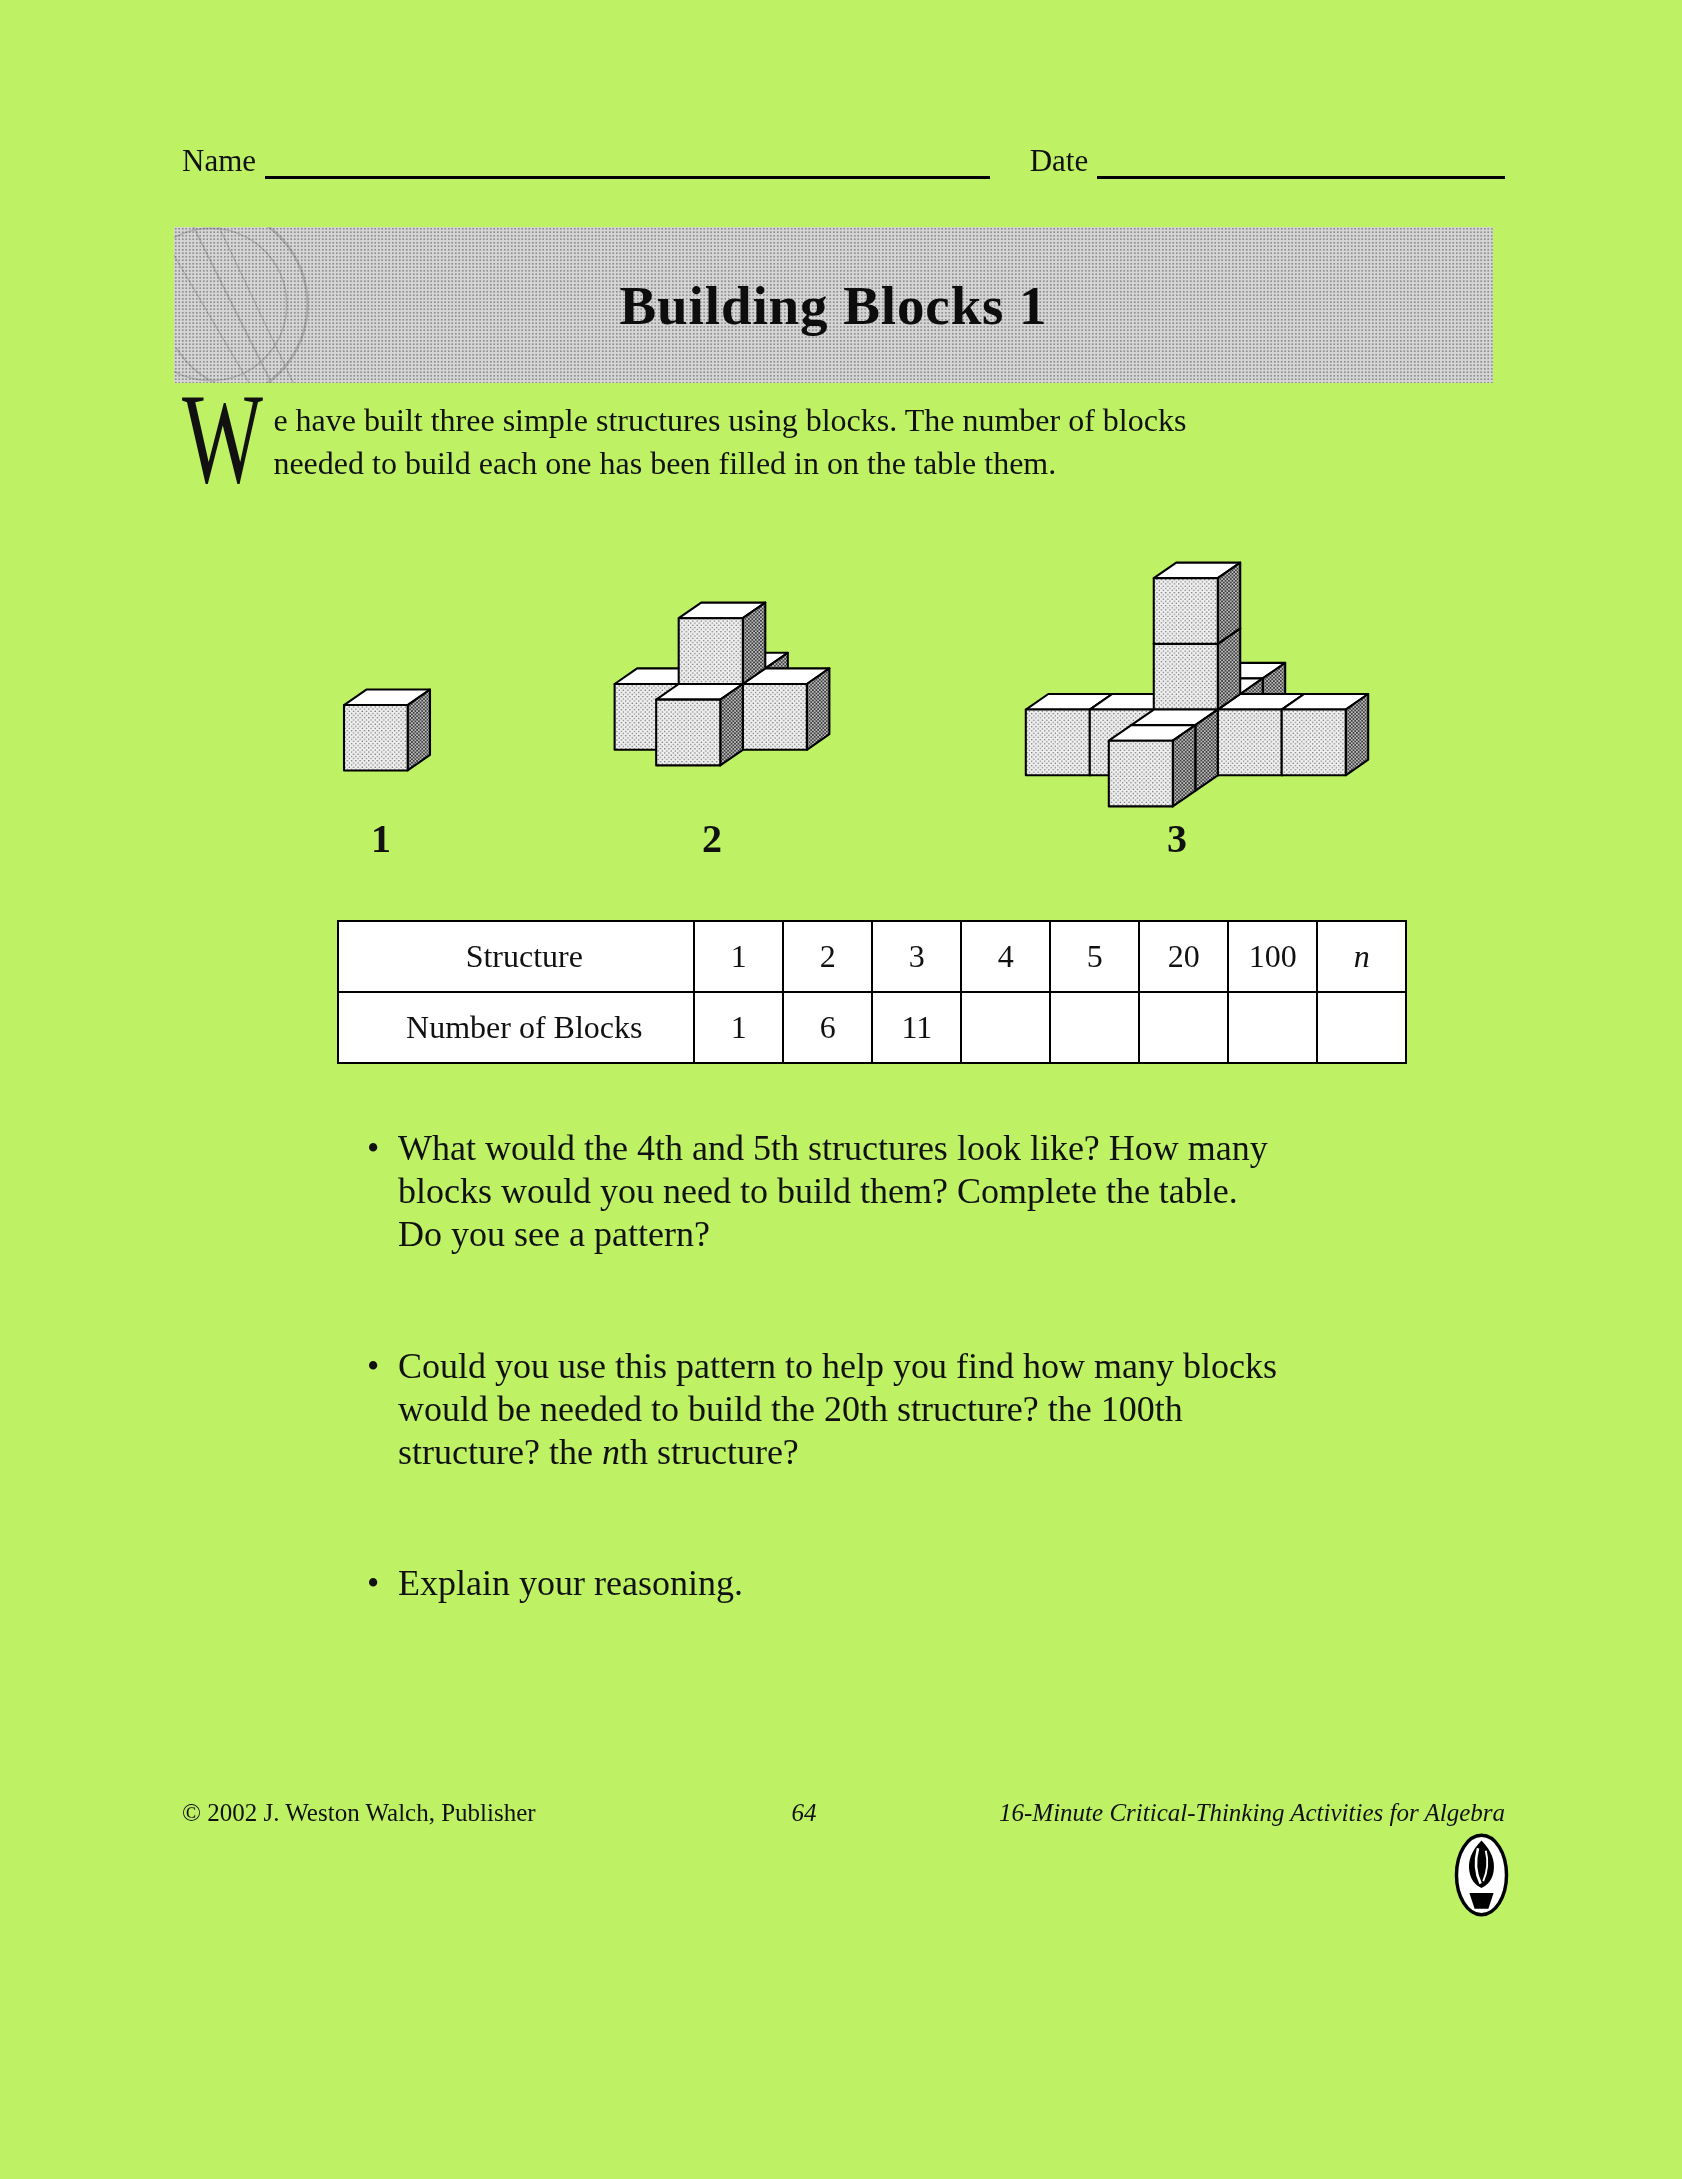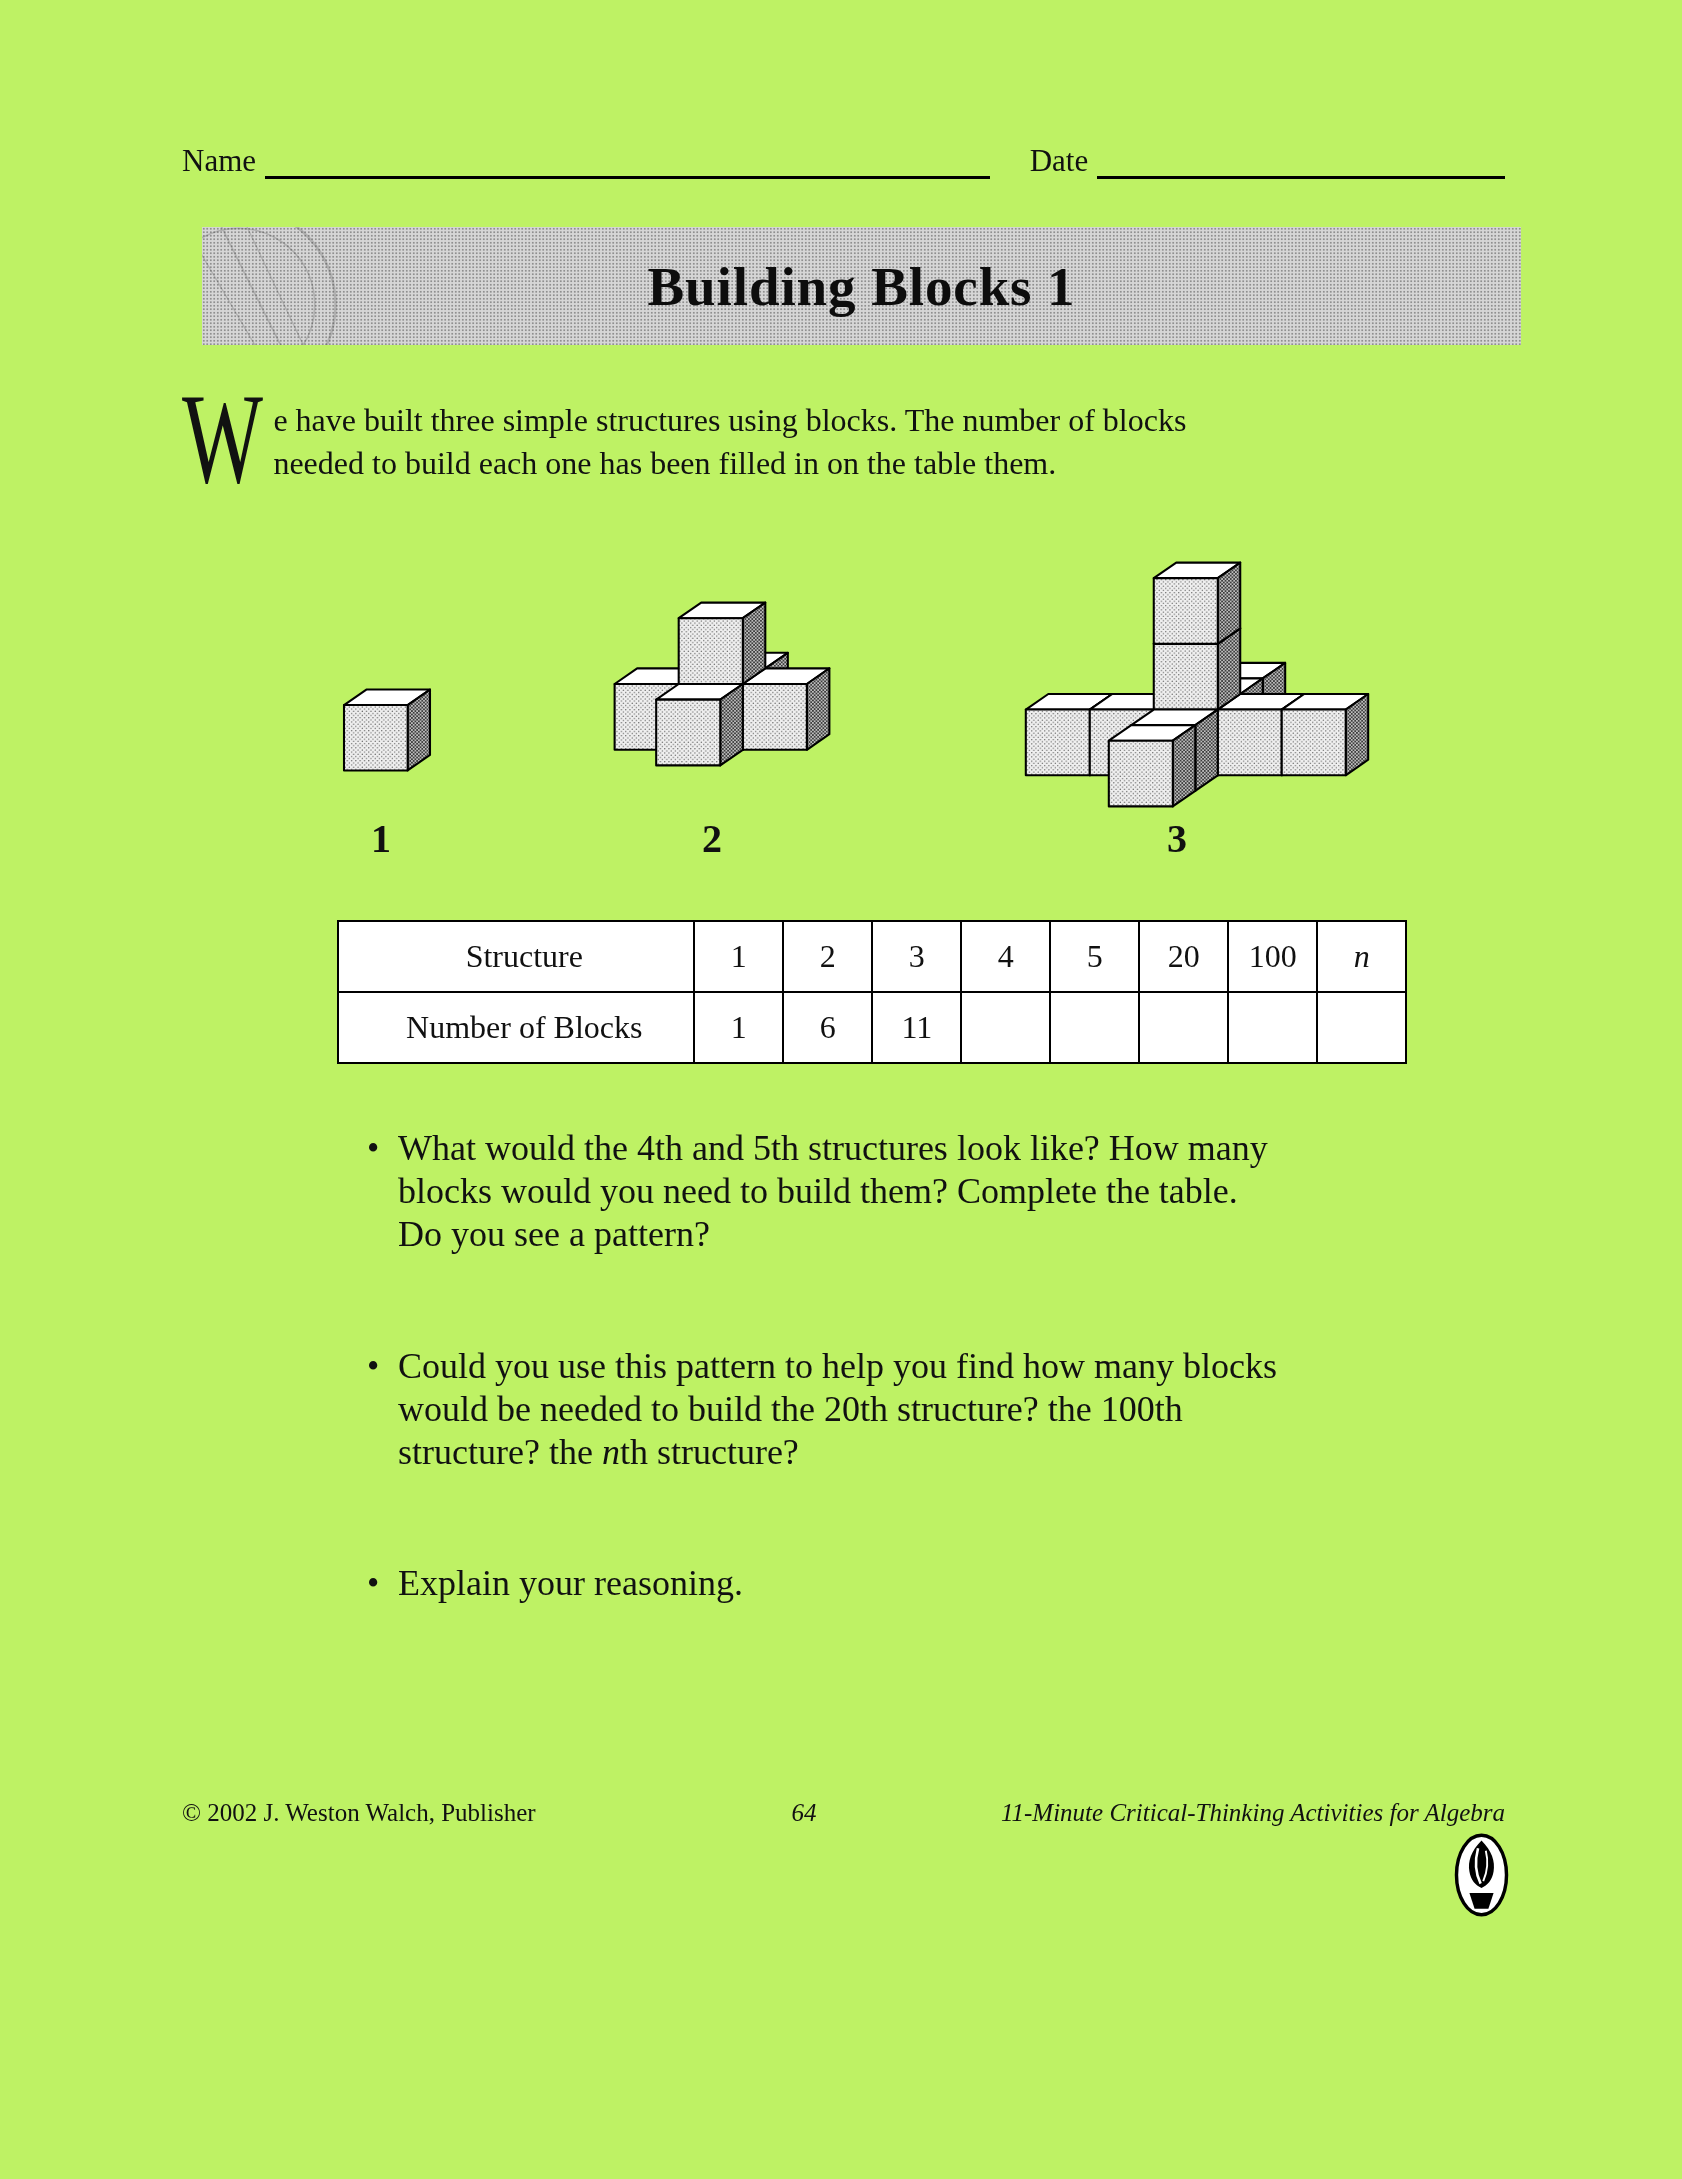--- a/index.html
+++ b/index.html
@@ -8,21 +8,21 @@
 
   
   .name-row{position:absolute;left:182px;top:138px;width:1323px;display:flex;align-items:flex-end;font-size:31px;}
   .nd-label{white-space:nowrap;padding-right:8.6px;}
   .uline{border-bottom:3.5px solid #000;height:38px;}
   .name-line{width:725px;}
   .date-label{margin-left:40px;}
   .date-line{flex:1;}
 
   
-  .banner{position:absolute;left:202px;top:227px;width:1319px;height:118px;
+  .banner{position:absolute;left:174px;top:227px;width:1319px;height:156px;
           background-color:#d6d6d6;
           background-image:radial-gradient(circle, rgba(45,45,45,.42) 1px, rgba(0,0,0,0) 1px);
           background-size:3.5px 3.5px;
           display:flex;align-items:center;justify-content:center;overflow:hidden;}
   .banner h1{margin:0;font-size:55px;font-weight:bold;letter-spacing:0.9px;color:#0d0d0d;z-index:2;}
   .watermark{position:absolute;left:-24px;top:-8.6px;opacity:.20;z-index:1;}
 
   
   .intro{position:absolute;left:182px;top:399px;width:1327px;font-size:32px;line-height:43px;}
   .dropcap{float:left;display:block;width:81px;height:86px;font-size:130px;line-height:85px;
@@ -243,17 +243,17 @@
     <ellipse cx="33" cy="51" rx="29" ry="46" fill="#ffffff" stroke="#000" stroke-width="4"></ellipse>
     <path d="M33 11 C45 23 49 35 47 47 C45.5 57 40 63 33 66 C26 63 20.5 57 19 47 C17 35 21 23 33 11 Z" fill="#000"></path>
     <path d="M29 20 C25 35 26 49 32 61" stroke="#fff" stroke-width="3" fill="none"></path>
     <path d="M38 23 C41 35 40 47 35 58" stroke="#fff" stroke-width="2.2" fill="none"></path>
     <path d="M19 72 L47 72 L41 90 L25 90 Z" fill="#000"></path>
   </svg>
 
   <div class="footer">
     <span class="f-left">© 2002 J. Weston Walch, Publisher</span>
     <span class="f-center">64</span>
-    <span class="f-right">11-Minute Critical-Thinking Activities for Algebra</span>
+    <span class="f-right">16-Minute Critical-Thinking Activities for Algebra</span>
   </div>
 
 </div>
 
 
 </body></html>

